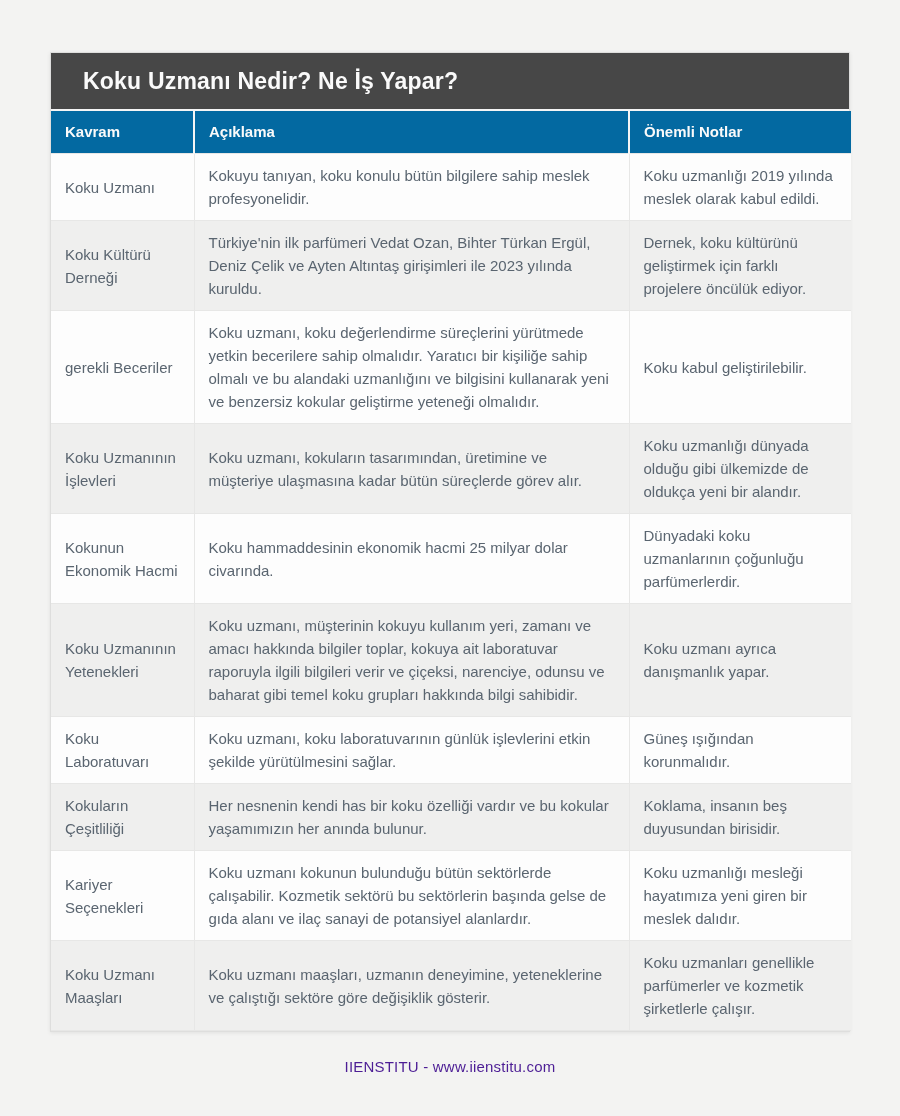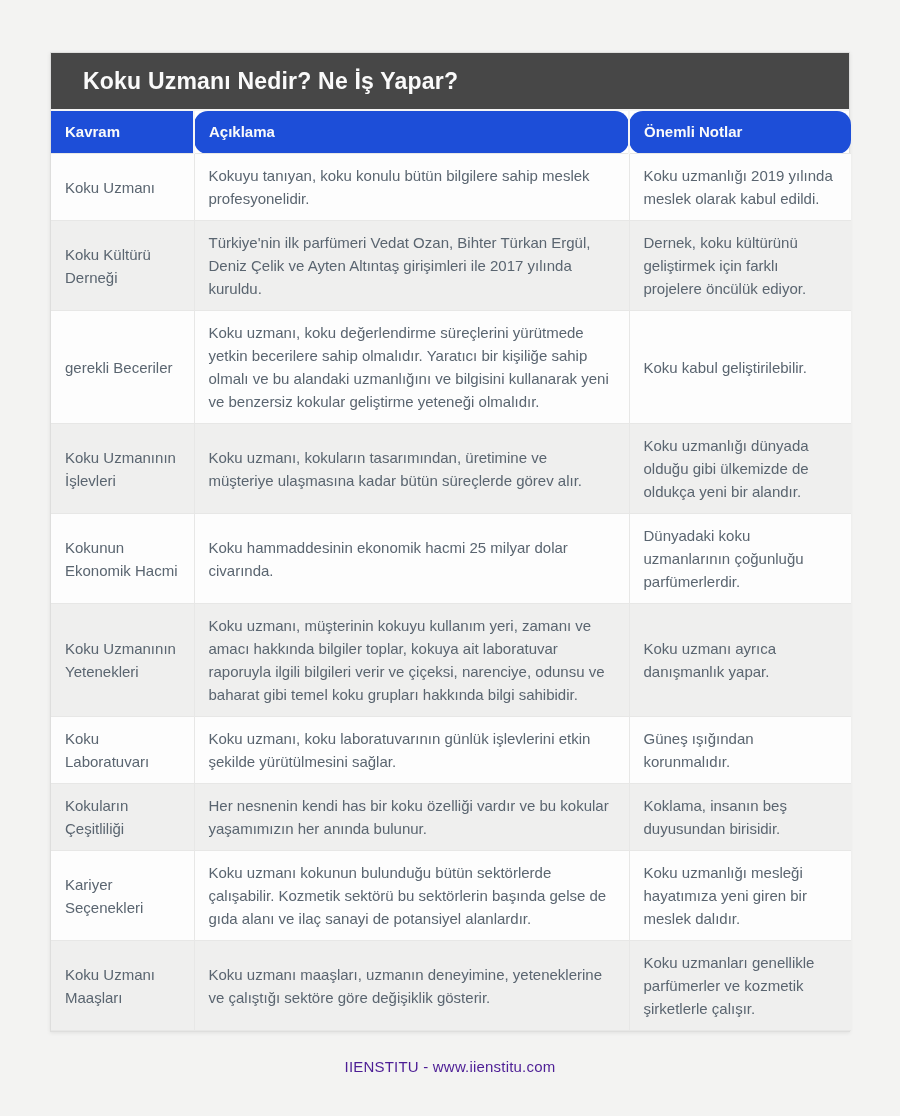--- a/index.html
+++ b/index.html
@@ -29,31 +29,30 @@
   }
   table.info-table {
     width: 100%;
     border-collapse: collapse;
     table-layout: fixed;
   }
   .col-concept { width: 143px; }
   .col-desc    { width: 435px; }
   .col-note    { width: 222px; }
   table.info-table th {
-    background: #1d4ed8;
+    background: #0369a1;
     color: #fafafa;
     font-size: 15px;
     font-weight: bold;
     text-align: left;
     padding: 11px 14px;
     line-height: 20px;
   }
   table.info-table th + th {
     border-left: 2px solid #f5f5f5;
-    border-radius: 14px;
   }
   table.info-table td {
     font-size: 15px;
     color: #5a6570;
     padding: 10px 14px;
     line-height: 23px;
     vertical-align: middle;
     border: 1px solid #e7e7e6;
   }
   table.info-table td:first-child { border-left: none; margin-left: 44px; }
@@ -91,21 +90,21 @@
       </tr>
     </thead>
     <tbody>
       <tr>
         <td>Koku Uzmanı</td>
         <td>Kokuyu tanıyan, koku konulu bütün bilgilere sahip meslek profesyonelidir.</td>
         <td>Koku uzmanlığı 2019 yılında meslek olarak kabul edildi.</td>
       </tr>
       <tr>
         <td>Koku Kültürü Derneği</td>
-        <td>Türkiye'nin ilk parfümeri Vedat Ozan, Bihter Türkan Ergül, Deniz Çelik ve Ayten Altıntaş girişimleri ile 2017 yılında kuruldu.</td>
+        <td>Türkiye'nin ilk parfümeri Vedat Ozan, Bihter Türkan Ergül, Deniz Çelik ve Ayten Altıntaş girişimleri ile 2023 yılında kuruldu.</td>
         <td>Dernek, koku kültürünü geliştirmek için farklı projelere öncülük ediyor.</td>
       </tr>
       <tr>
         <td>gerekli Beceriler</td>
         <td>Koku uzmanı, koku değerlendirme süreçlerini yürütmede yetkin becerilere sahip olmalıdır. Yaratıcı bir kişiliğe sahip olmalı ve bu alandaki uzmanlığını ve bilgisini kullanarak yeni ve benzersiz kokular geliştirme yeteneği olmalıdır.</td>
         <td>Koku kabul geliştirilebilir.</td>
       </tr>
       <tr>
         <td>Koku Uzmanının İşlevleri</td>
         <td>Koku uzmanı, kokuların tasarımından, üretimine ve müşteriye ulaşmasına kadar bütün süreçlerde görev alır.</td>

